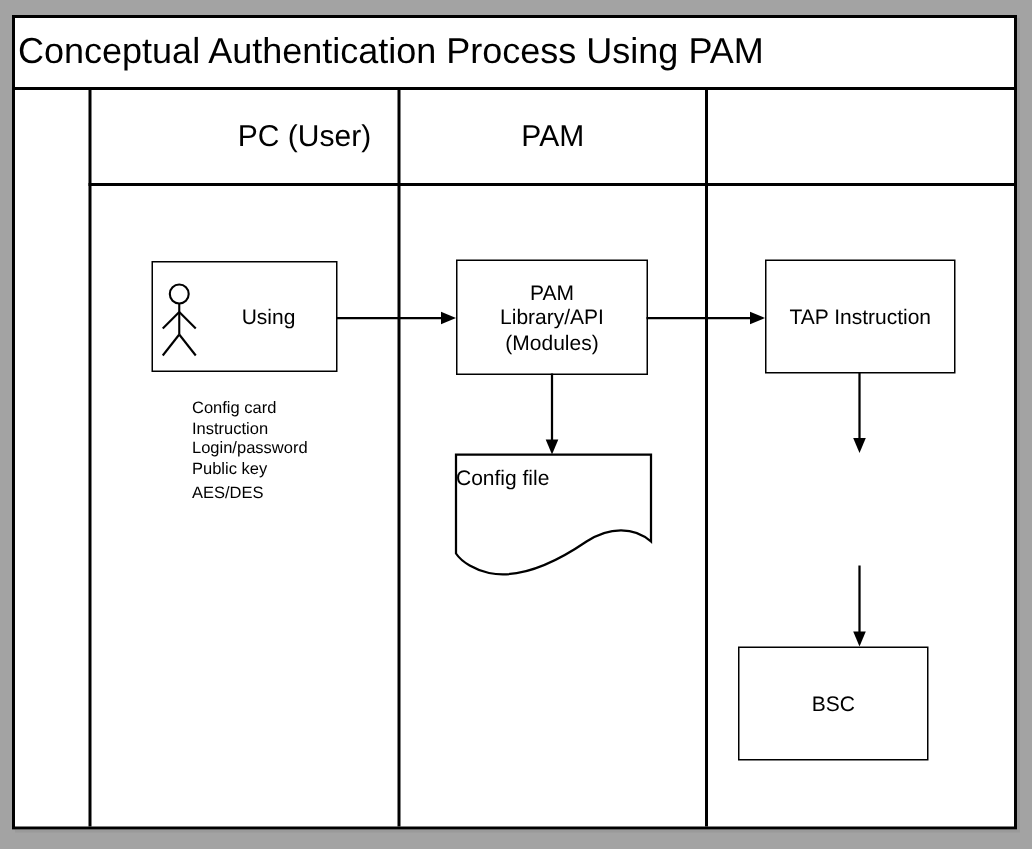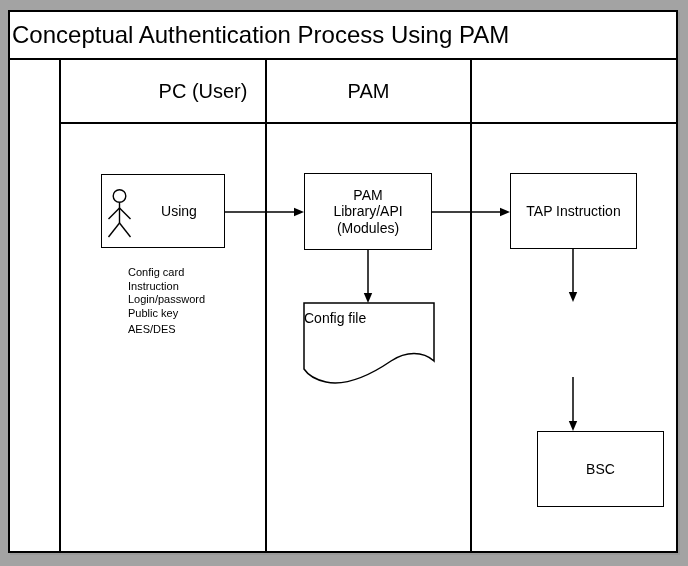--- a/index.html
+++ b/index.html
@@ -30,21 +30,21 @@
   
   .box{background:#fff;border:1.5px solid #000;display:flex;flex-direction:column;
        align-items:center;justify-content:center;text-align:center;
        font-size:14px;line-height:16.5px;z-index:2;}
   #box-login{left:101px;top:174px;width:122px;height:72px;}
   #login-label{position:absolute;left:32px;right:0;top:0;bottom:0;display:flex;
                align-items:center;justify-content:center;}
   #box-pamlib{left:304px;top:173px;width:126px;height:75px;}
   #box-tap{left:510px;top:173px;width:125px;height:74px;}
   #box-instr{left:510px;top:302px;width:125px;height:74px;}
-  #box-bsc{left:537px;top:431px;width:125px;height:74px;}
+  #box-bsc{left:492px;top:431px;width:125px;height:74px;}
   
   #config-shape{left:300px;top:299px;width:140px;height:92px;z-index:2;}
   #config-label{left:304px;top:310px;width:136px;text-align:left;
                 font-size:14px;line-height:16px;z-index:3;}
   
   #auth-list{left:128px;top:266px;font-size:11px;line-height:13.5px;z-index:2;}
   #auth-list .last{margin-top:3px;}
   
   #overlay{left:0;top:0;width:688px;height:566px;z-index:4;pointer-events:none;}
   .bind-block{display:block;}

